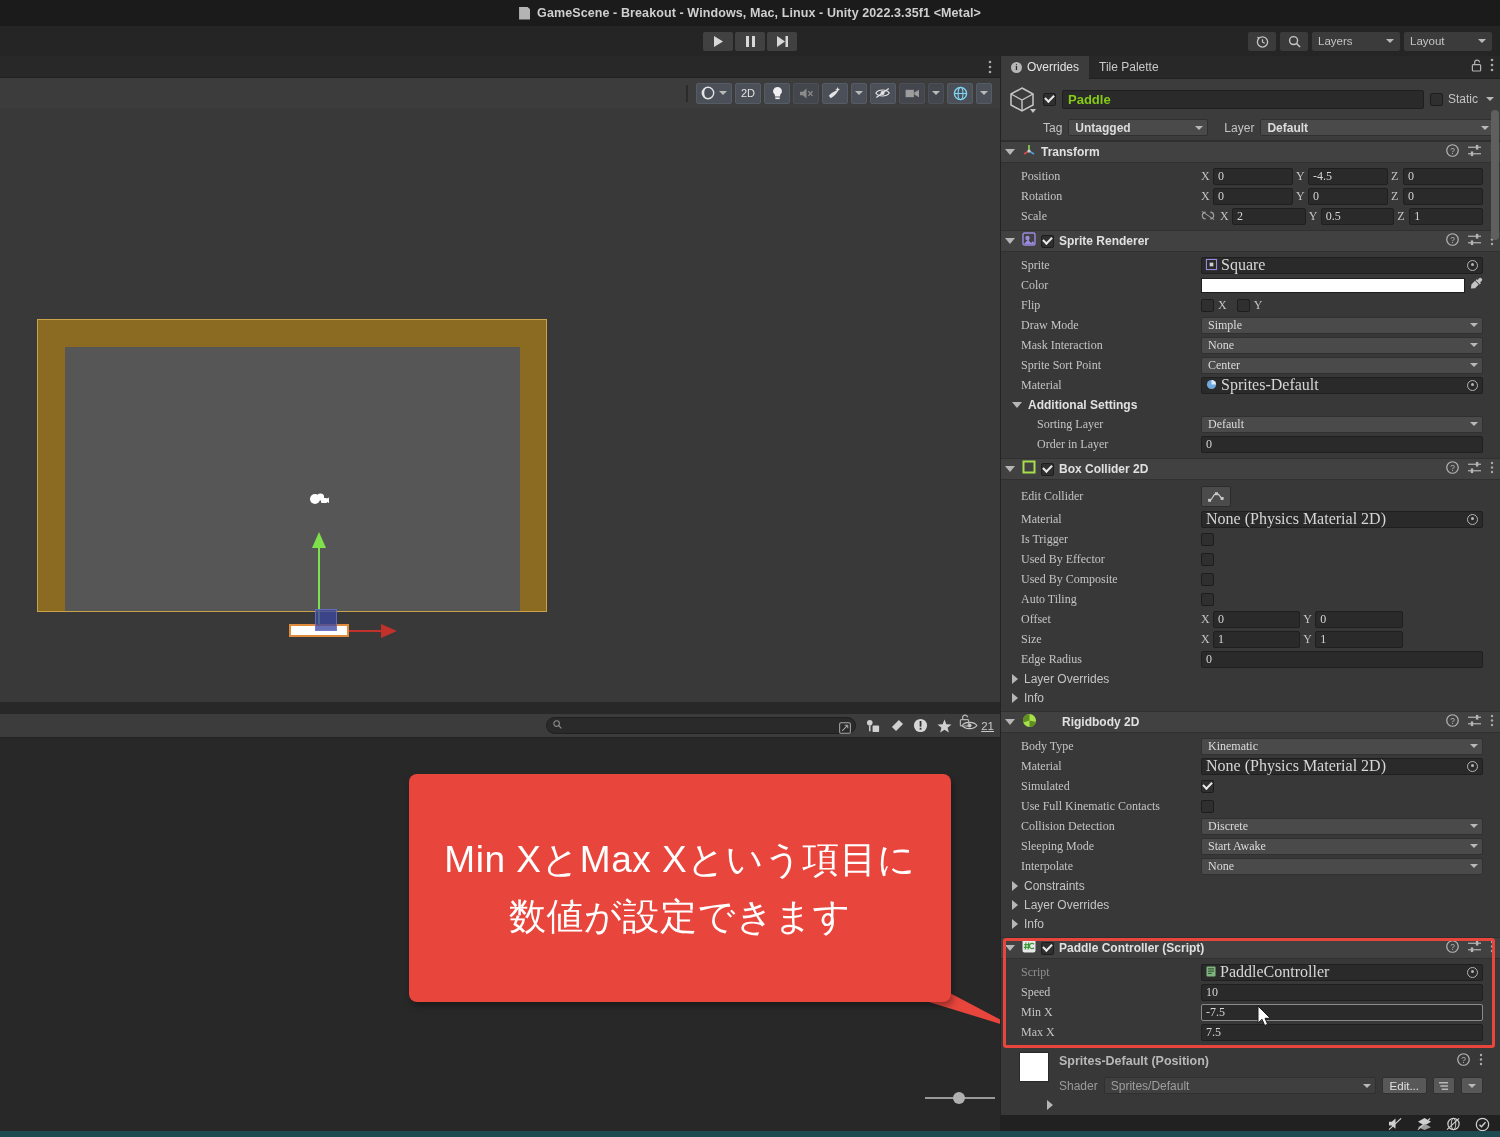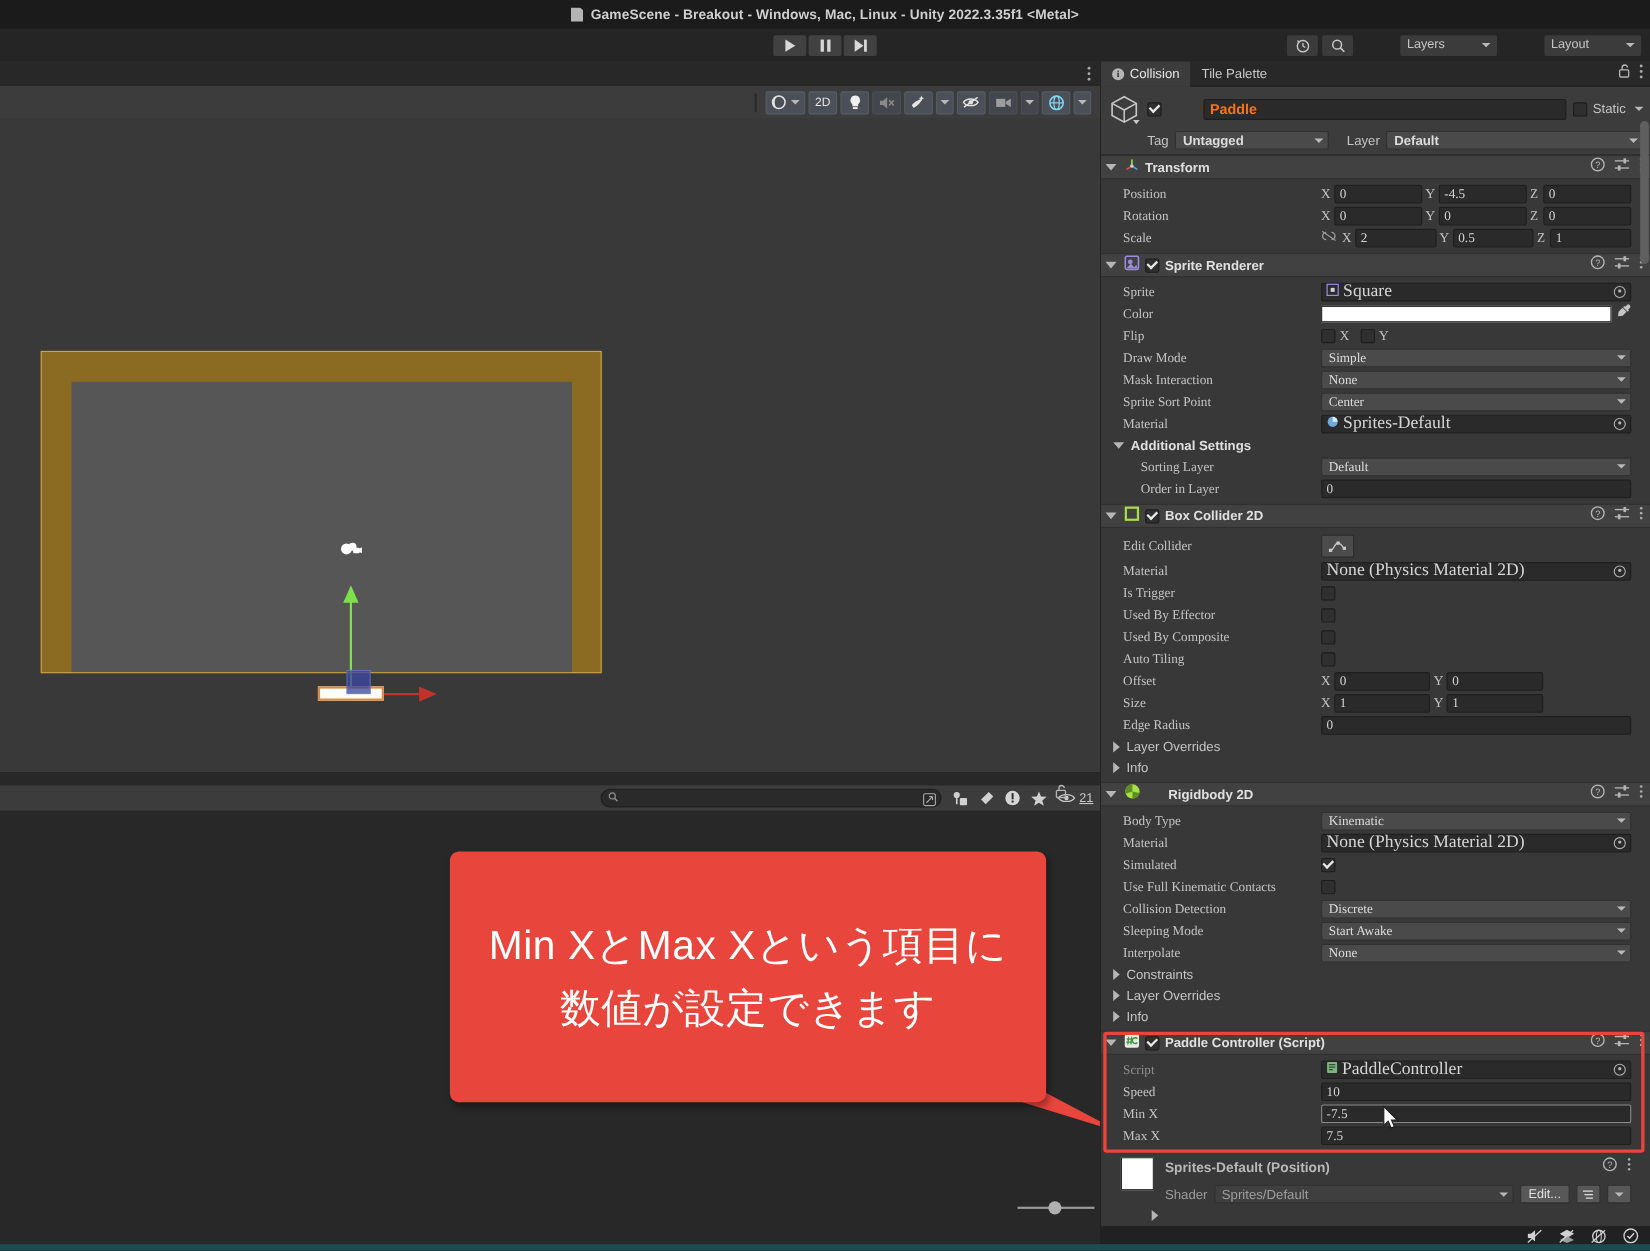--- a/index.html
+++ b/index.html
@@ -37,21 +37,21 @@
   }
   .tbtn svg { display: block; }
   .right-group { position: absolute; right: 8px; display: flex; align-items: center; gap: 4px; }
   .sq-btn {
     width: 28px; height: 19px; background: #3b3b3b; border-radius: 2px;
     display: flex; align-items: center; justify-content: center;
   }
   .drop-btn {
     height: 19px; background: #3b3b3b; border-radius: 2px; padding: 0 6px;
     display: flex; align-items: center; font-size: 11.5px; color: #c4c4c4;
-    min-width: 88px; justify-content: space-between; margin-left: 39px;
+    min-width: 88px; justify-content: space-between;
   }
   .caret { width: 0; height: 0; border-left: 4px solid transparent; border-right: 4px solid transparent;
            border-top: 4px solid #b9b9b9; margin-left: 8px; }
 
   
   .scene-panel {
     position: absolute; left: 0; top: 56px; width: 1000px; height: 646px;
     background: #383838;
   }
   .scene-tabbar {
@@ -187,21 +187,21 @@
   .chk {
     width: 13px; height: 13px; background: #2f2f2f; border: 1px solid #1d1d1d; border-radius: 2px;
     display: flex; align-items: center; justify-content: center; flex: none;
   }
   .chk.on::after {
     content: ""; width: 7px; height: 4px; border-left: 2px solid #e8e8e8; border-bottom: 2px solid #e8e8e8;
     transform: rotate(-45deg) translate(1px,-1px);
   }
   .name-field {
     flex: 1; height: 19px; background: #2a2a2a; border: 1px solid #1f1f1f; border-radius: 2px;
-    display: flex; align-items: center; padding: 0 5px; font-size: 13px; color: #f97316; font-weight: bold; margin-left: 32px;
+    display: flex; align-items: center; padding: 0 5px; font-size: 13px; color: #84cc16; font-weight: bold;
   }
   .static-box { display: flex; align-items: center; gap: 5px; }
   .static-label { font-size: 12px; color: #c4c4c4; }
   .obj-row2 { display: flex; align-items: center; gap: 6px; margin-top: 5px; padding-left: 36px; }
   .lbl-sm { font-size: 12px; color: #c4c4c4; text-align: right; }
   .sel-field {
     height: 17px; background: #4a4a4a; border: 1px solid #303030; border-radius: 2px;
     display: flex; align-items: center; justify-content: space-between;
     padding: 0 4px 0 6px; font-size: 12px; color: #dcdcdc; font-weight: bold;
   }
@@ -502,21 +502,21 @@
   <div class="callout">
     <div class="line">Min XとMax Xという項目に</div>
     <div class="line">数値が設定できます</div>
   </div>
 
   <div class="inspector">
 
     <div class="insp-tabbar">
       <div class="insp-tab active">
         <span class="info-dot">i</span>
-        <span>Collision</span>
+        <span>Overrides</span>
       </div>
       <div class="insp-tab">
         <span>Tile Palette</span>
       </div>
       <div class="insp-tab-right">
         <span>
           <svg width="11" height="13" viewBox="0 0 12 14">
               <rect x="1.5" y="6" width="9" height="7" rx="1" fill="none" stroke="#b4b4b4" stroke-width="1.3"></rect>
               <path d="M4 6 L4 4 A2.6 2.6 0 0 1 9.4 3.6" fill="none" stroke="#b4b4b4" stroke-width="1.3"></path>
             </svg>

